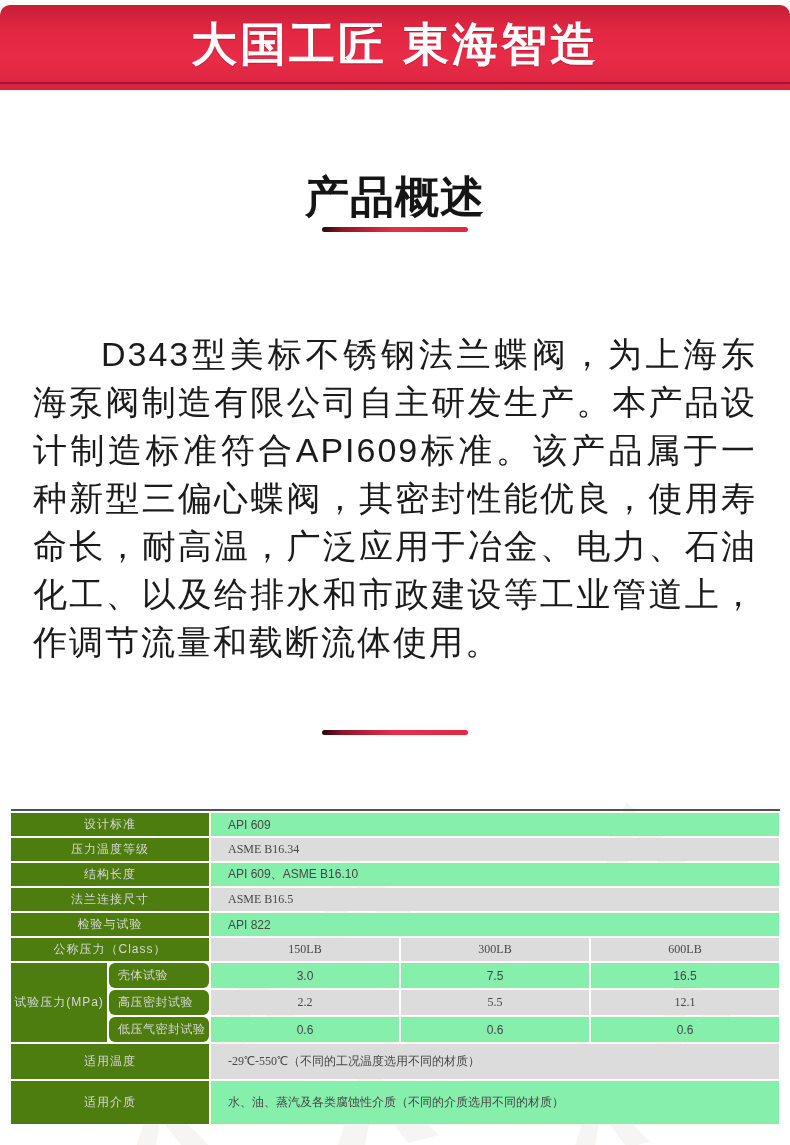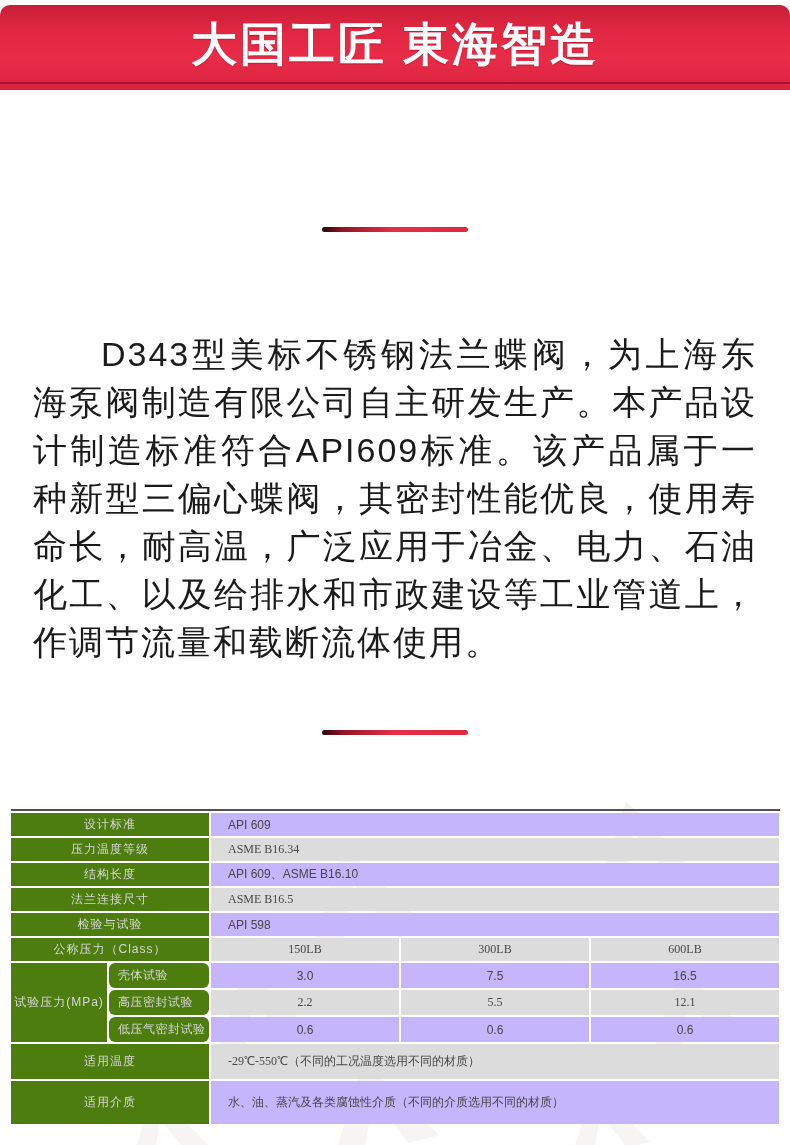--- a/index.html
+++ b/index.html
@@ -51,38 +51,39 @@
   }
   table.spec td{overflow:hidden;white-space:nowrap;}
   tr.r1 td{height:21px;}
   tr.r2 td{height:23px;}
   tr.r3 td{height:33px;}
   tr.r4 td{height:41px;}
   td.dark{
     background:#4d7c0f;color:#d8d8d8;font-size:12px;text-align:center;letter-spacing:1px;
   }
   td.dark.sub{text-align:left;padding-left:9px;letter-spacing:0.5px;border-radius:6px;}
-  td.w{background:#c4b5fd;}
+  td.w{background:#86efac;}
   td.g{background:#dcdcdc;font-family:Liberation Serif, serif;}
   td.val{font-size:12px;color:#474747;}
   td.val-left{text-align:left;padding-left:17px;}
   td.cen{text-align:center;}
   
   .wm{position:absolute;opacity:0.07;pointer-events:none;}
 </style>
 </head>
 <body>
 
 <div class="page">
 
   <div class="banner">
     <div class="banner-title">大国工匠 東海智造</div>
     <div class="banner-line"></div>
   </div>
 
+  <div class="sec-title t1">产品概述</div>
   <div class="sec-underline u1"></div>
   <p class="overview">D343型美标不锈钢法兰蝶阀，为上海东海泵阀制造有限公司自主研发生产。本产品设计制造标准符合API609标准。该产品属于一种新型三偏心蝶阀，其密封性能优良，使用寿命长，耐高温，广泛应用于冶金、电力、石油化工、以及给排水和市政建设等工业管道上，作调节流量和载断流体使用。</p>
 
   <div class="sec-underline u2"></div>
 
   <svg class="wm" style="left:300px;top:845px;transform:rotate(-14deg);" width="110" height="90" viewBox="0 0 110 90">
       <polygon points="55,0 110,90 78,90 55,38 32,90 0,90" fill="#a08060"></polygon>
     </svg>
   <svg class="wm" style="left:590px;top:800px;transform:rotate(-14deg);" width="90" height="74" viewBox="0 0 110 90">
       <polygon points="55,0 110,90 78,90 55,38 32,90 0,90" fill="#a08060"></polygon>
@@ -125,21 +126,21 @@
     <tr class="r1">
       <td class="dark" colspan="2">结构长度</td>
       <td class="w val val-left" colspan="3">API 609、ASME B16.10</td>
     </tr>
     <tr class="r1">
       <td class="dark" colspan="2">法兰连接尺寸</td>
       <td class="g val val-left" colspan="3">ASME B16.5</td>
     </tr>
     <tr class="r1">
       <td class="dark" colspan="2">检验与试验</td>
-      <td class="w val val-left" colspan="3">API 598</td>
+      <td class="w val val-left" colspan="3">API 822</td>
     </tr>
 
     <tr class="r1">
       <td class="dark" colspan="2">公称压力（Class）</td>
       <td class="g val cen">150LB</td>
       <td class="g val cen">300LB</td>
       <td class="g val cen">600LB</td>
     </tr>
 
     <tr class="r2">

